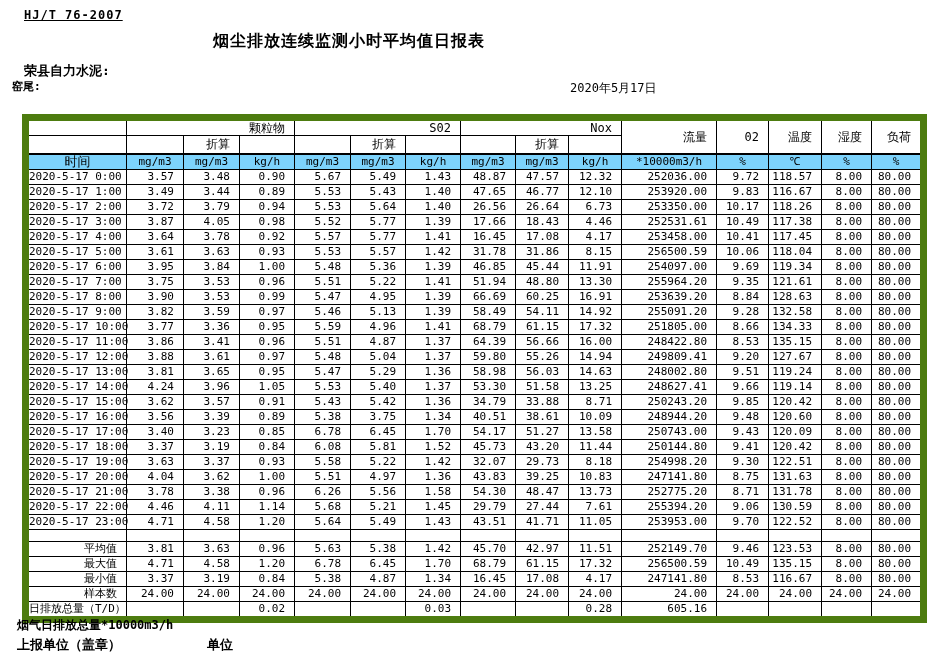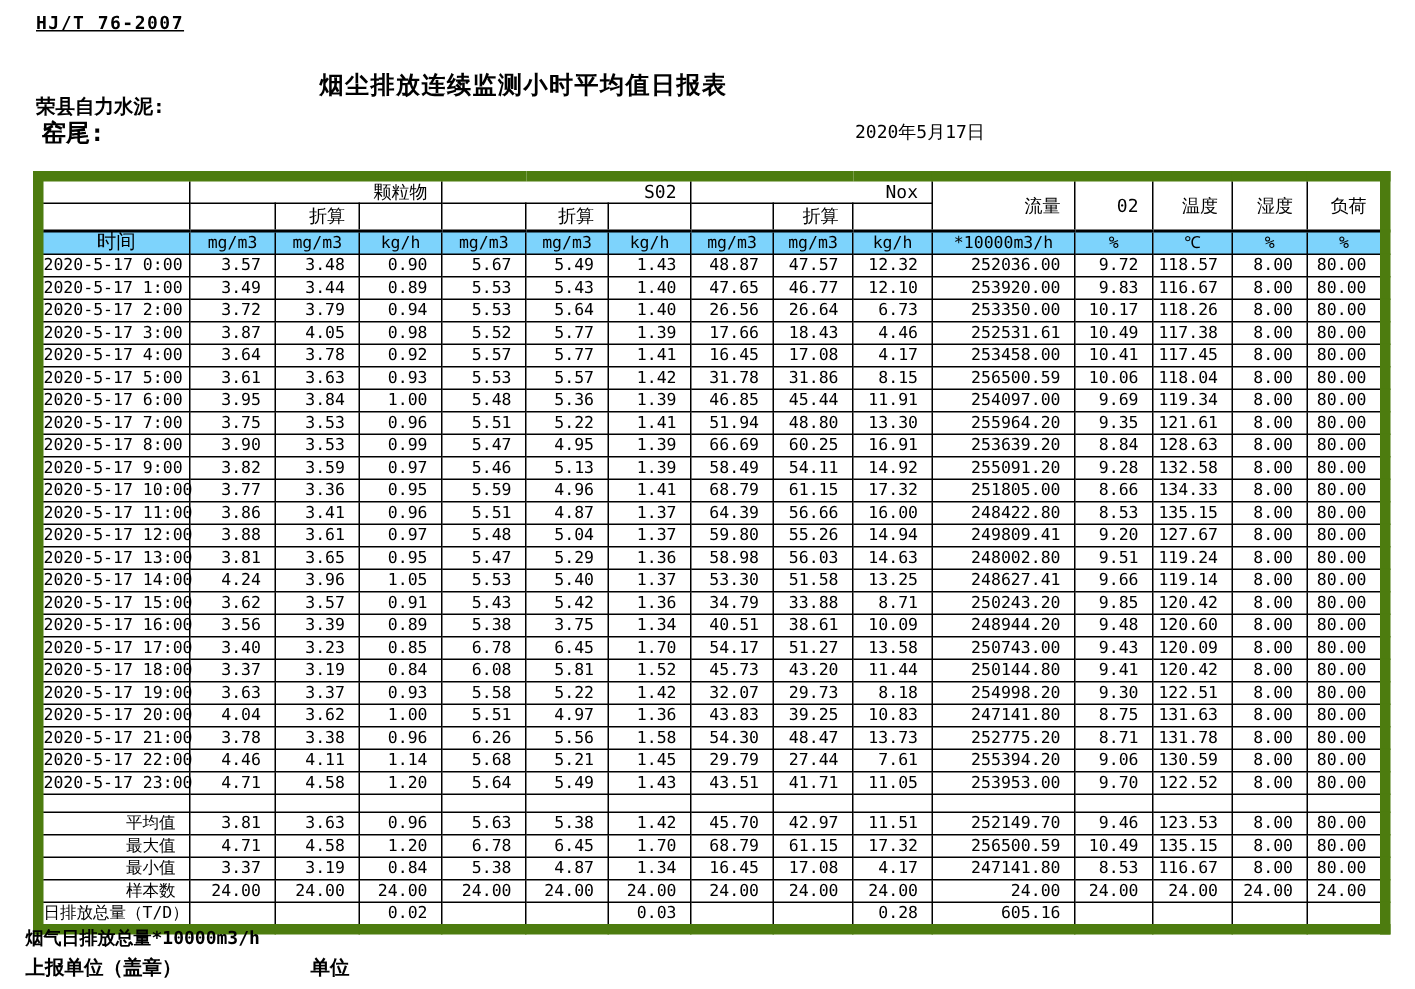--- a/index.html
+++ b/index.html
@@ -3,23 +3,23 @@
 <meta charset="utf-8">
 <style>
   html,body { margin:0; padding:0; }
   body {
     width:943px; height:659px; position:relative; overflow:hidden;
     background:#ffffff; color:#000;
     font-family:"DejaVu Sans Mono","Liberation Sans",sans-serif;
   }
   .abs { position:absolute; white-space:nowrap; }
   .std-code { left:24px; top:8px;  font-weight:bold; font-size:12px; letter-spacing:1px;text-decoration:underline; }
-  .doc-title { left:213px; top:47px; font-weight:bold; font-size:16px; letter-spacing:1px; }
+  .doc-title { left:213px; top:31px; font-weight:bold; font-size:16px; letter-spacing:1px; }
   .company   { left:24px; top:62px; font-weight:bold; font-size:13px; }
-  .station   { left:28px; top:79px; font-weight:bold; font-size:16px;text-align:right; }
+  .station   { left:12px; top:79px; font-weight:bold; font-size:11px;text-align:right; }
   .date      { left:570px; top:80px; font-size:12px; }
   .f-note    { left:17px;  top:617px; font-weight:bold; font-size:12px; }
   .f-report  { left:17px;  top:636px; font-weight:bold; font-size:13px; }
   .f-unit    { left:207px; top:636px; font-weight:bold; font-size:13px; }
 
   table.report {
     position:absolute; left:22px; top:114px;
     border-collapse:collapse; table-layout:fixed; width:898px;
     border:7px solid #4d7c0f;
   }

